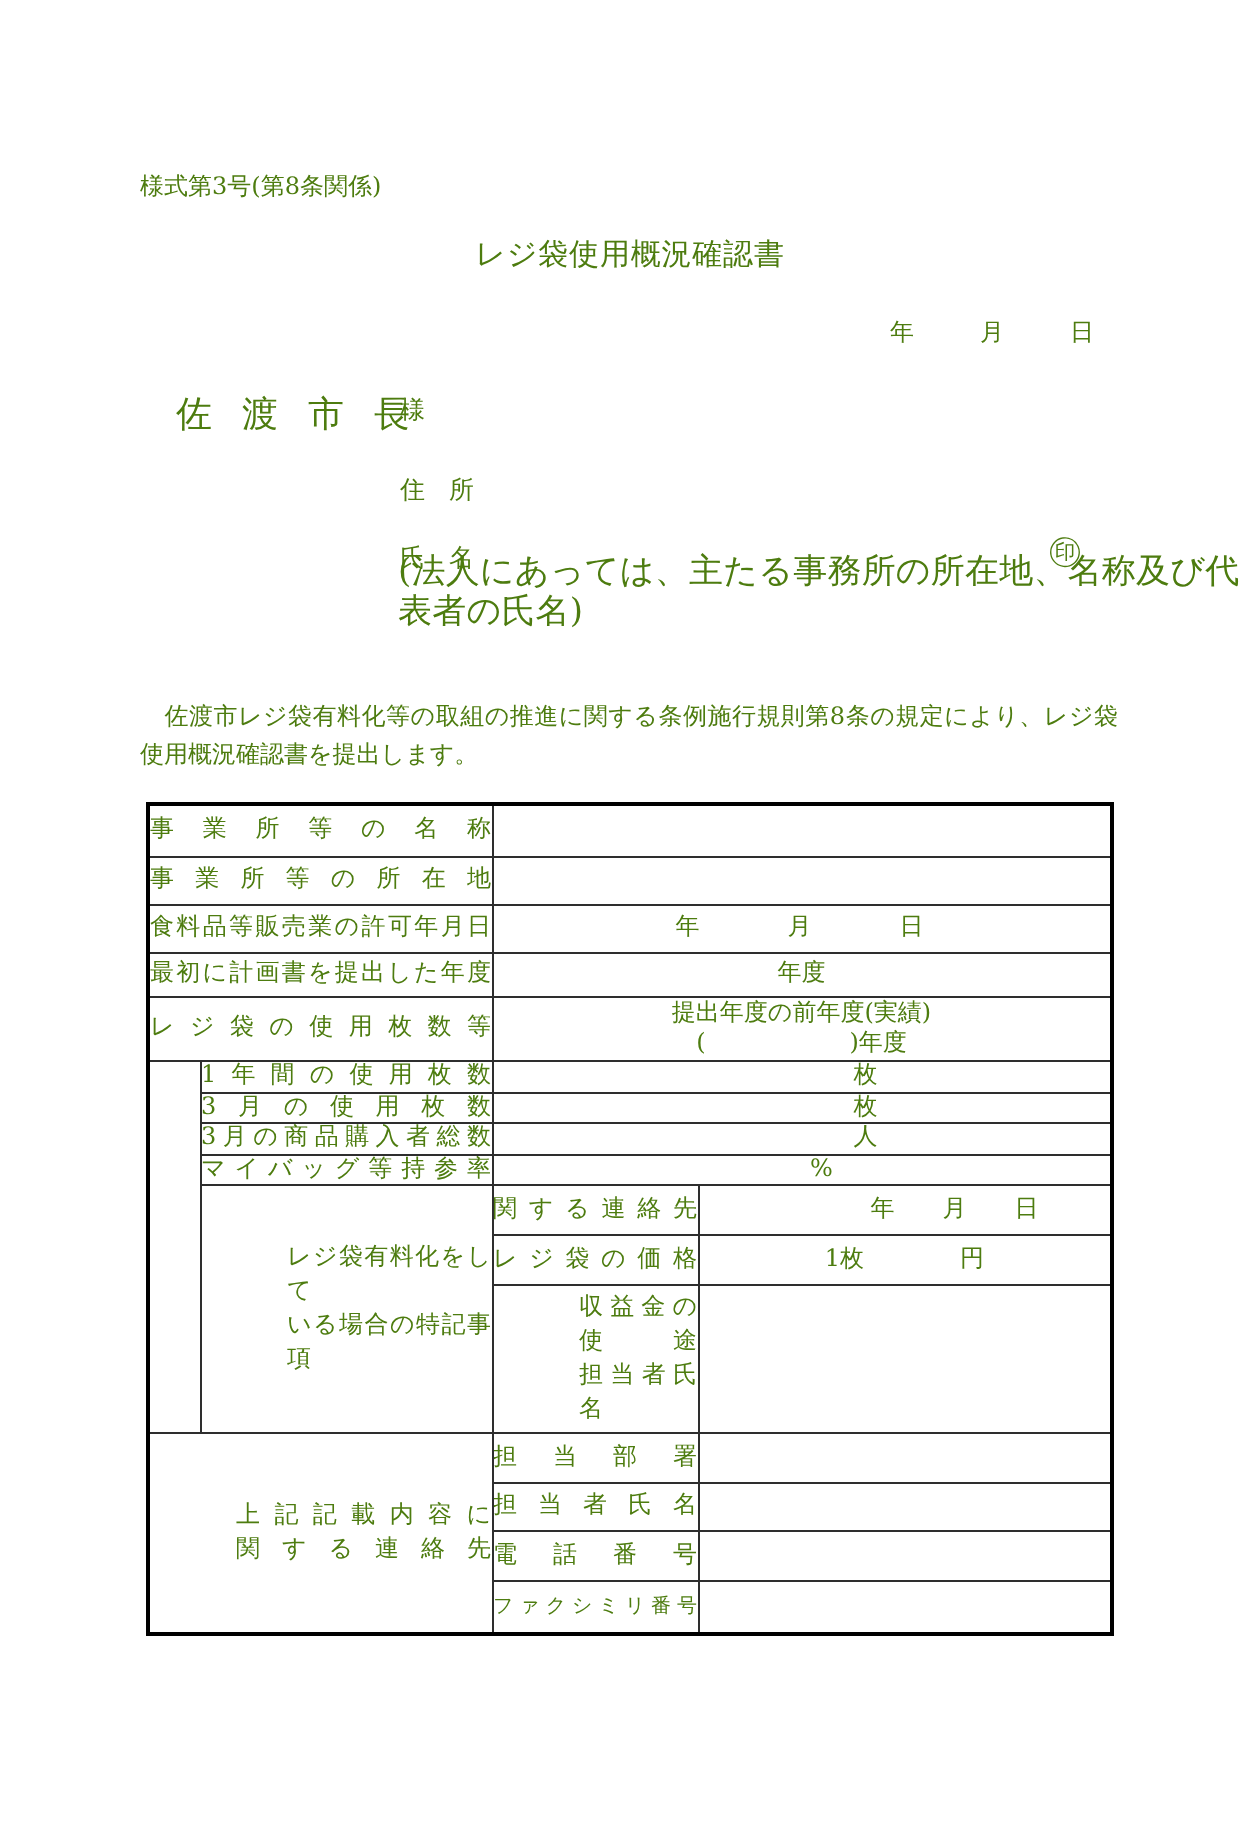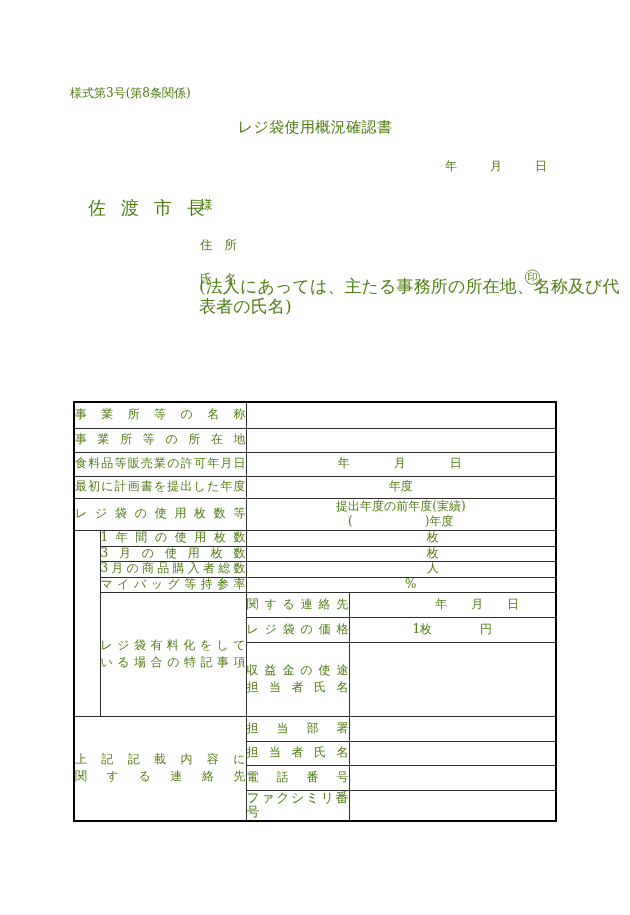--- a/index.html
+++ b/index.html
@@ -24,30 +24,30 @@
     border-collapse:collapse;table-layout:fixed;
     font-size:12px;border:2px solid #000;
   }
   table.form td{
     border:1px solid #2e2e2e;padding:0;vertical-align:middle;
     line-height:1.15;overflow:hidden;
   }
   td.lab{padding:0 6px;text-align:justify;text-align-last:justify;}
   td.mid{padding:0 4px;text-align:justify;text-align-last:justify;}
   td.glabel{padding:0 6px;}
-  td.glabel div{text-align:justify;text-align-last:justify;line-height:17px;}
+  td.glabel div{text-align:justify;text-align-last:justify;line-height:17px;padding-left:43px;}
   td.thick{border-right:2px solid #000;}
   td.valc{text-align:center;}
   td.vall{text-align:left;}
   .padA{padding-left:64px !important;}
   .padB{padding-left:20px !important;}
   .padC{padding-left:50px !important;}
   .dmid{letter-spacing:2px;}
   .twoLine div{line-height:15px;text-align:center;}
-  .tight{font-size:13px;}
+  .tight{font-size:10px;}
   td.stripe{border-right:1px solid #2e2e2e;}
 </style>
 </head>
 <body>
 
 <div id="page">
 
   <div class="abs fs12" style="top:86px;left:70px;">様式第3号(第8条関係)</div>
 
   <div class="abs title">レジ袋使用概況確認書</div>
@@ -58,20 +58,21 @@
   <div class="abs honorific">様</div>
 
   <div class="abs kv" style="top:237px;">住所</div>
 
   <div class="abs kv" style="top:271px;">氏名</div>
 
   <div class="abs seal">㊞</div>
 
   <div class="abs note">(法人にあっては、主たる事務所の所在地、名称及び代表者の氏名)</div>
 
+  <div class="abs para">　佐渡市レジ袋有料化等の取組の推進に関する条例施行規則第8条の規定により、レジ袋使用概況確認書を提出します。</div>
 
   <table class="form">
     <colgroup>
       <col style="width:26px">
         <col style="width:146px">
       <col style="width:103px">
         <col style="width:207px">
     </colgroup>
 
     <tbody>

